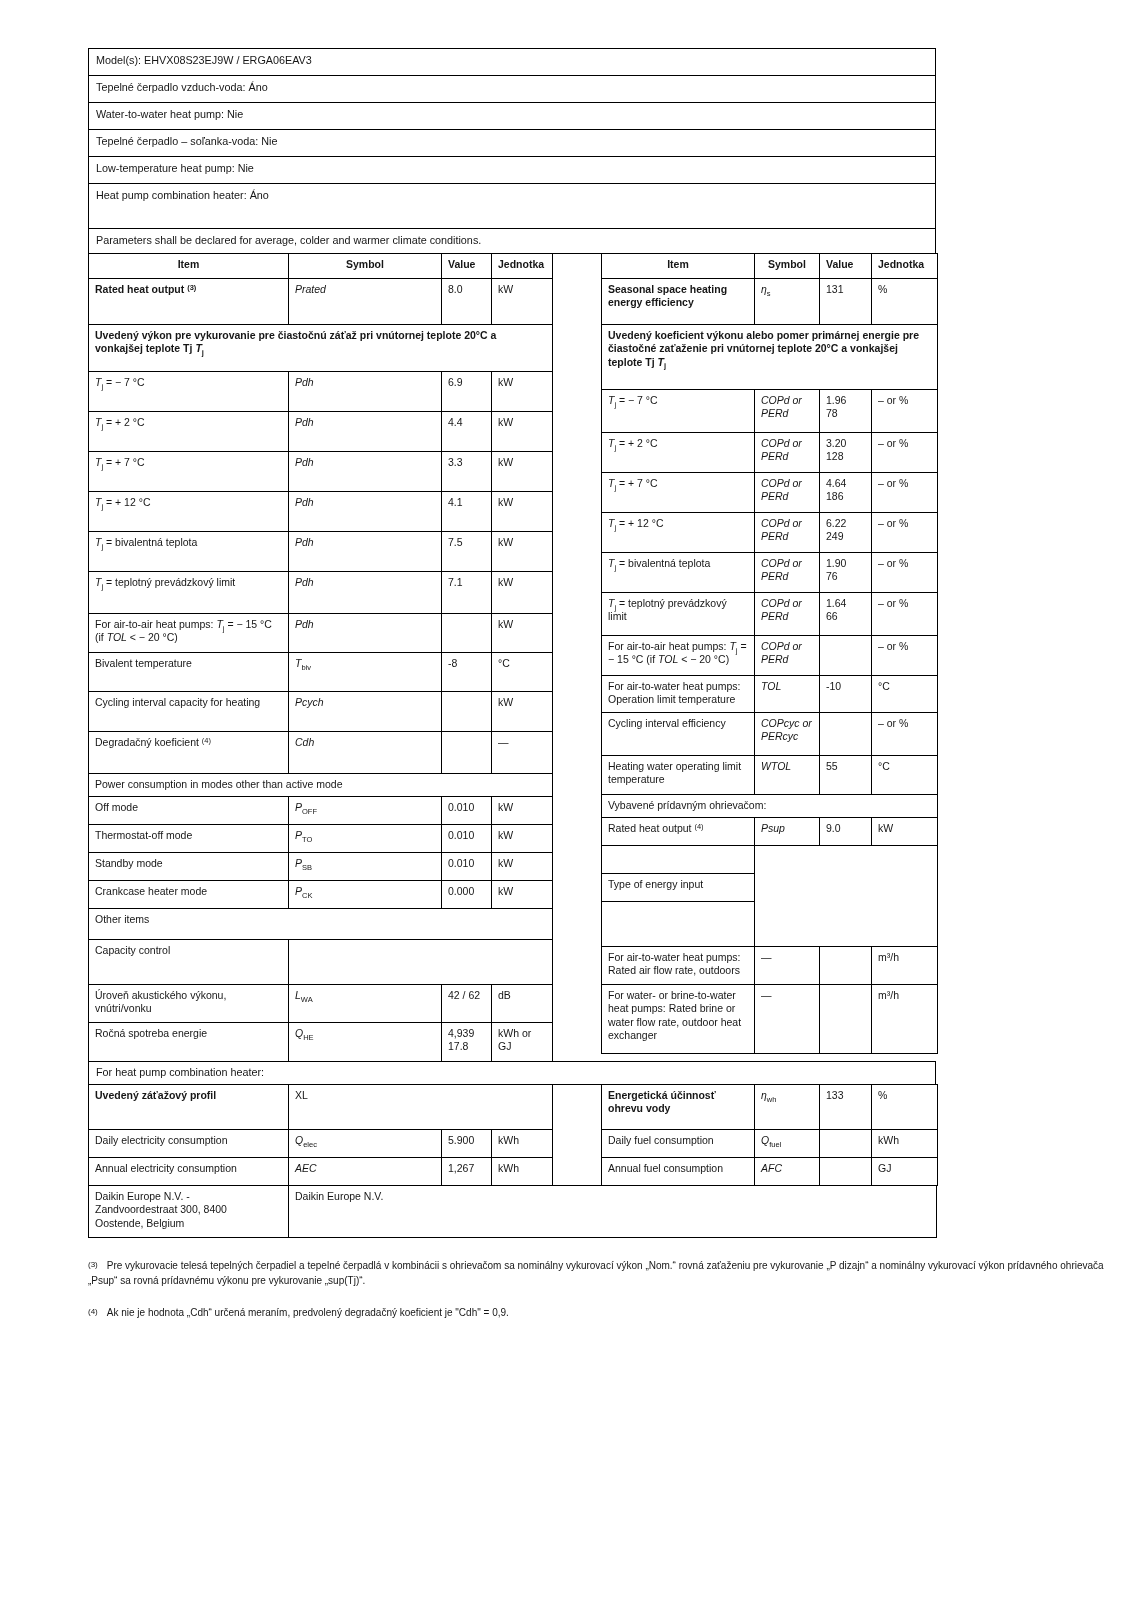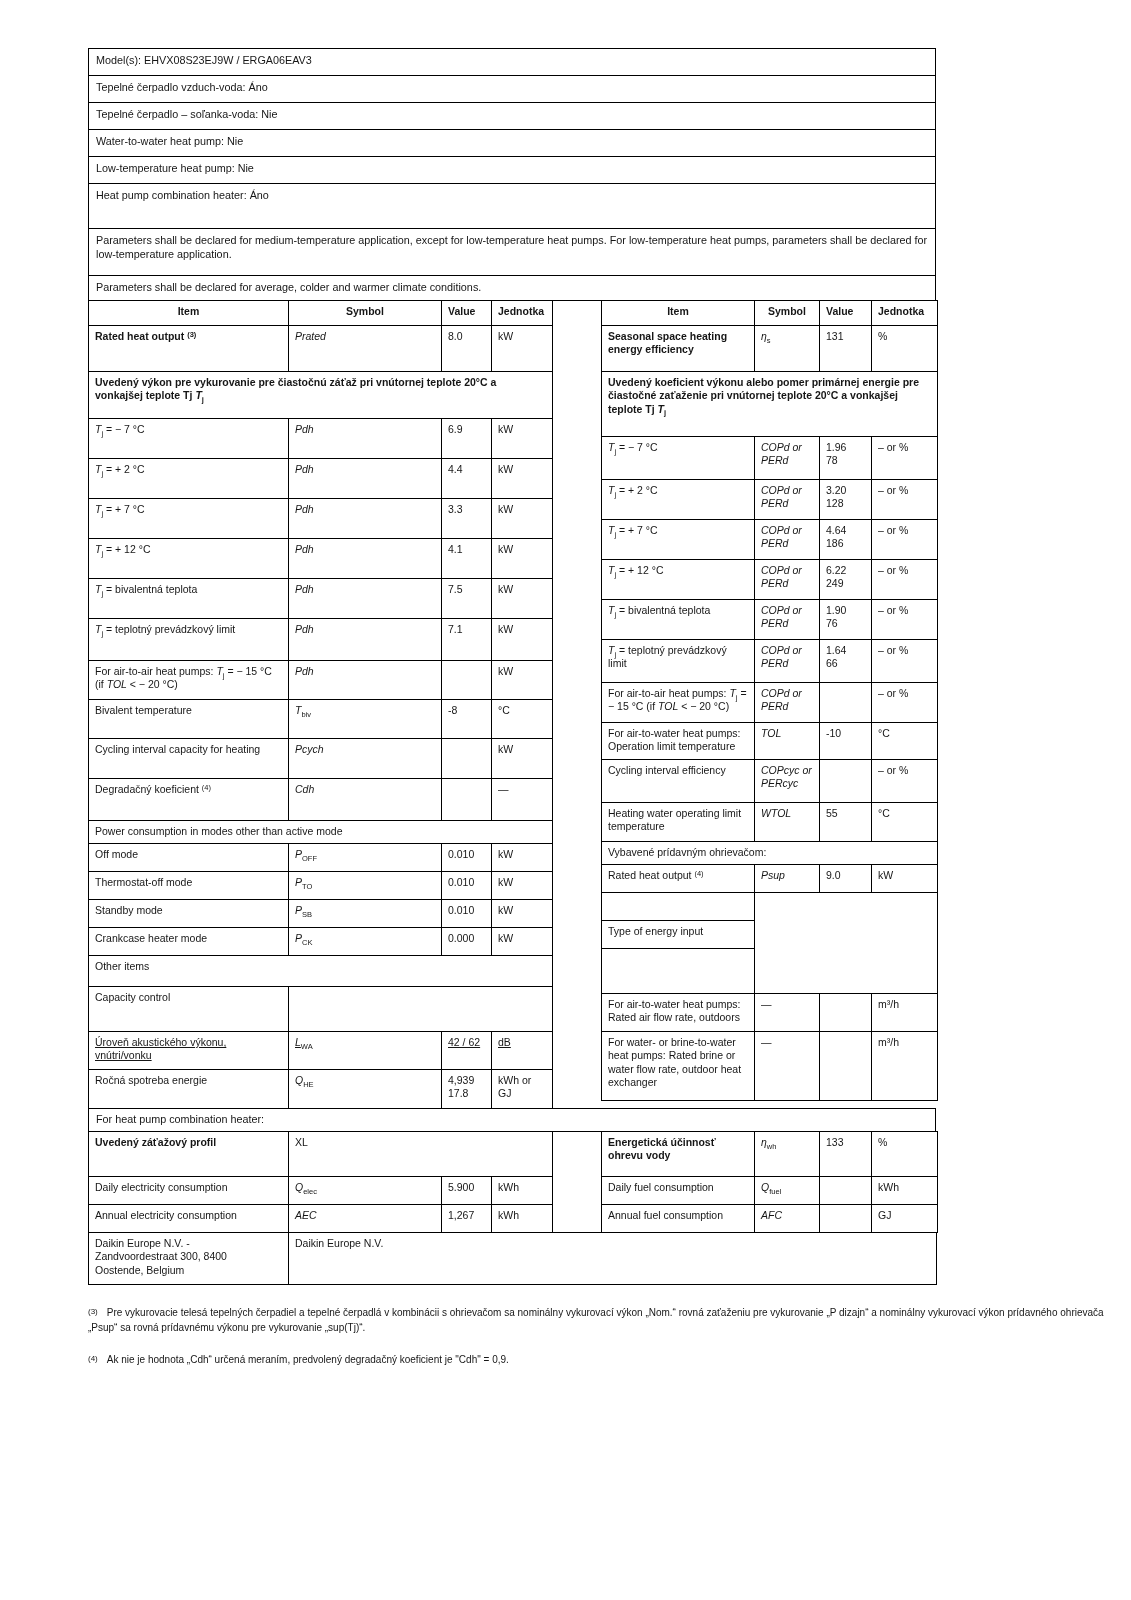--- a/index.html
+++ b/index.html
@@ -46,33 +46,30 @@
 
   <table class="toptable">
     <tbody id="top-rows">
         <tr style="height: 27px;">
           <td><span>Model(s): EHVX08S23EJ9W / ERGA06EAV3</span></td>
         </tr>
         <tr style="height: 27px;">
           <td><span>Tepelné čerpadlo vzduch-voda: Áno</span></td>
         </tr>
         <tr style="height: 27px;">
+          <td><span>Water-to-water heat pump: Nie</span></td>
+        </tr>
+        <tr style="height: 27px;">
           <td><span>Tepelné čerpadlo – soľanka-voda: Nie</span></td>
-        </tr>
-        <tr style="height: 27px;">
-          <td><span>Water-to-water heat pump: Nie</span></td>
         </tr>
         <tr style="height: 27px;">
           <td><span>Low-temperature heat pump: Nie</span></td>
         </tr>
         <tr style="height: 45px;">
           <td><span>Heat pump combination heater: Áno</span></td>
-        </tr>
-        <tr style="height: 47px;">
-          <td><span>Parameters shall be declared for medium-temperature application, except for low-temperature heat pumps. For low-temperature heat pumps, parameters shall be declared for low-temperature application.</span></td>
         </tr>
         <tr style="height: 25px;">
           <td><span>Parameters shall be declared for average, colder and warmer climate conditions.</span></td>
         </tr>
       </tbody>
   </table>
 
   <div class="twocol">
     <table class="ptable lt" id="s1-left">
         <colgroup>
@@ -184,21 +181,21 @@
             <td class="c-val"><span>0.000</span></td>
             <td class="c-unit"><span>kW</span></td>
           </tr>
           <tr style="height: 31px; padding-left: 48px;">
             <td colspan="4"><span>Other items</span></td>
           </tr>
           <tr style="height: 45px;">
             <td class="c-item"><span>Capacity control</span></td>
             <td class="c-merged" colspan="3"></td>
           </tr>
-          <tr style="height: 38px; text-decoration: underline;">
+          <tr style="height: 38px;">
             <td class="c-item"><span>Úroveň akustického výkonu, vnútri/vonku</span></td>
             <td class="c-sym"><span class="seg-i">L</span><span class="seg-sub">WA</span></td>
             <td class="c-val"><span>42 / 62</span></td>
             <td class="c-unit"><span>dB</span></td>
           </tr>
           <tr style="height: 39px;">
             <td class="c-item"><span>Ročná spotreba energie</span></td>
             <td class="c-sym"><span class="seg-i">Q</span><span class="seg-sub">HE</span></td>
             <td class="c-val"><span>4,939</span><br><span>17.8</span></td>
             <td class="c-unit"><span>kWh or GJ</span></td>

